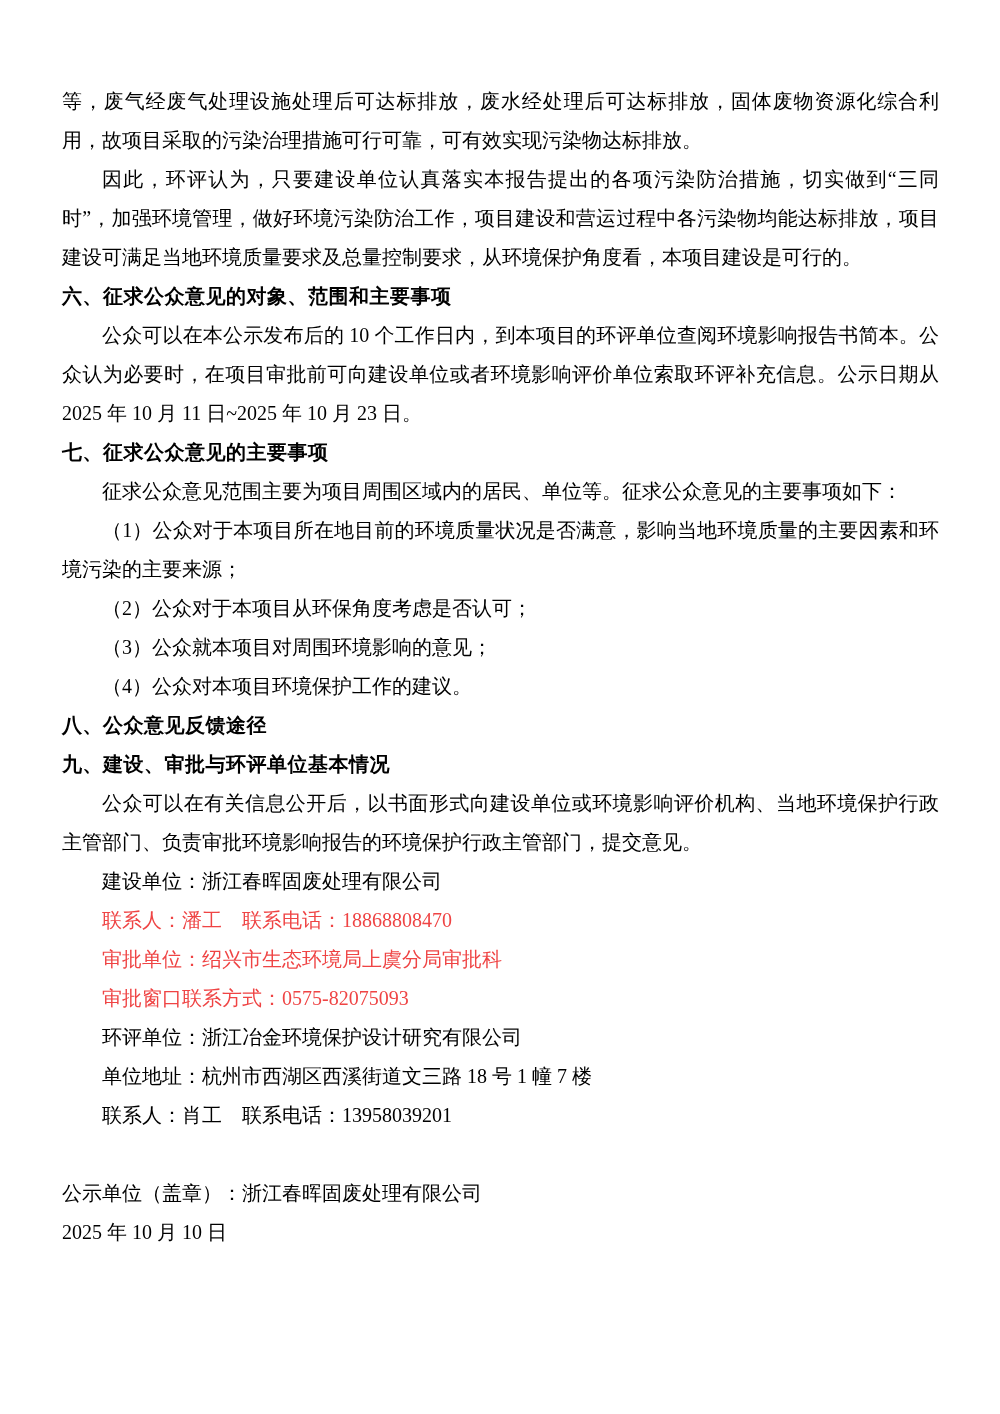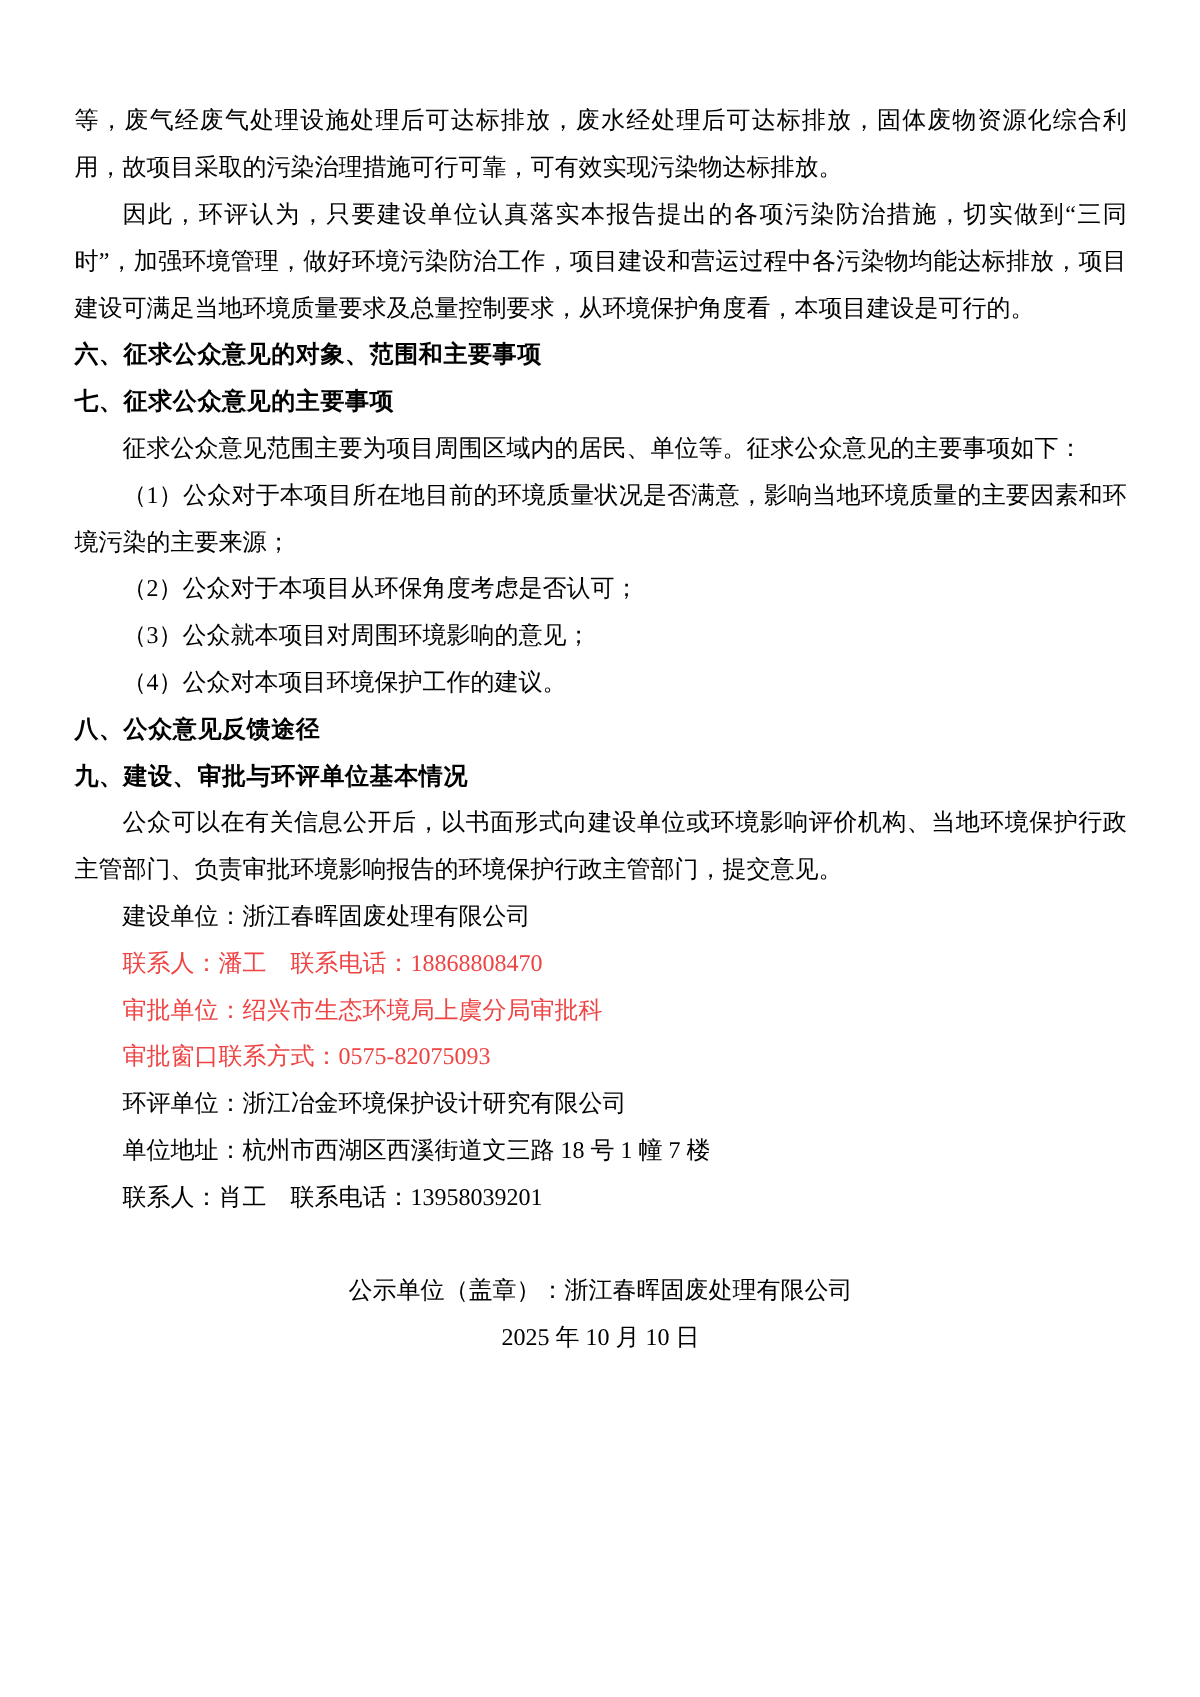--- a/index.html
+++ b/index.html
@@ -35,21 +35,21 @@
   .heading {
     font-family: Liberation Serif, serif;
     font-weight: bold;
     text-align: left;
     letter-spacing: 0.5px;
   }
   .blue {
     color: #ef4444;
   }
   .right {
-    text-align: center;
+    text-align: left;
     text-indent: 0;
   }
   .blank-before {
     margin-top: 39px;
   }
   .footer {
     position: absolute;
     top: 1294px;
     left: 0;
     width: 1000px;
@@ -63,20 +63,21 @@
 
 <div class="page">
   <main class="content">
 
     <p class="para">等，废气经废气处理设施处理后可达标排放，废水经处理后可达标排放，固体废物资源化综合利用，故项目采取的污染治理措施可行可靠，可有效实现污染物达标排放。</p>
 
     <p class="para indent">因此，环评认为，只要建设单位认真落实本报告提出的各项污染防治措施，切实做到“三同时”，加强环境管理，做好环境污染防治工作，项目建设和营运过程中各污染物均能达标排放，项目建设可满足当地环境质量要求及总量控制要求，从环境保护角度看，本项目建设是可行的。</p>
 
     <p class="para heading">六、征求公众意见的对象、范围和主要事项</p>
 
+    <p class="para indent">公众可以在本公示发布后的 10 个工作日内，到本项目的环评单位查阅环境影响报告书简本。公众认为必要时，在项目审批前可向建设单位或者环境影响评价单位索取环评补充信息。公示日期从 2025 年 10 月 11 日~2025 年 10 月 23 日。</p>
 
     <p class="para heading">七、征求公众意见的主要事项</p>
 
     <p class="para indent">征求公众意见范围主要为项目周围区域内的居民、单位等。征求公众意见的主要事项如下：</p>
 
     <p class="para indent">（1）公众对于本项目所在地目前的环境质量状况是否满意，影响当地环境质量的主要因素和环境污染的主要来源；</p>
 
     <p class="para indent">（2）公众对于本项目从环保角度考虑是否认可；</p>
 
     <p class="para indent">（3）公众就本项目对周围环境影响的意见；</p>

